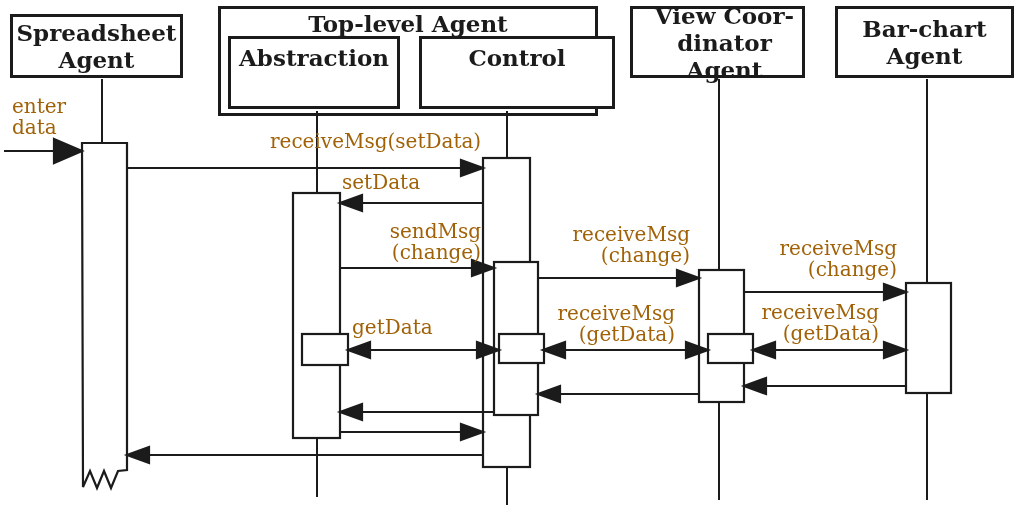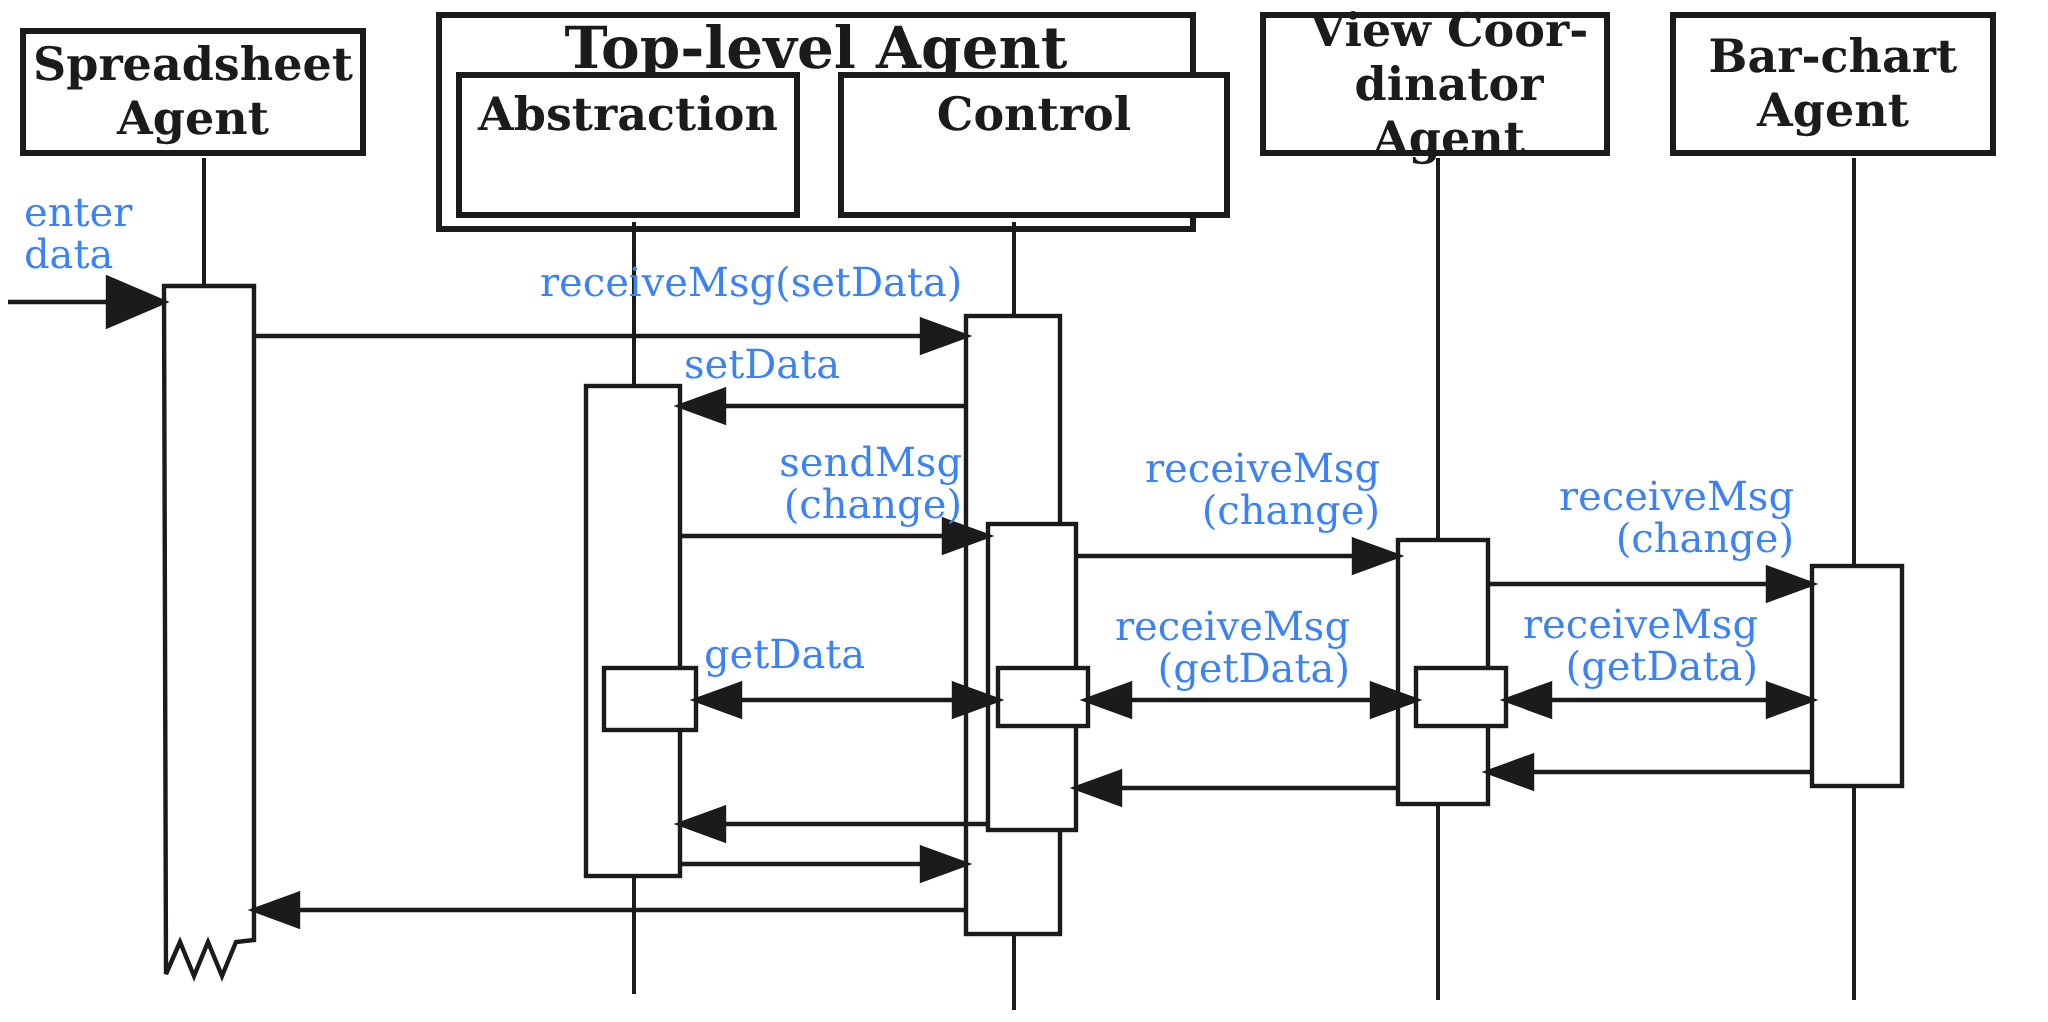--- a/index.html
+++ b/index.html
@@ -11,25 +11,25 @@
   .agent-box{
     position:absolute;border:3px solid #1b1b1b;background:#ffffff;
     display:flex;align-items:center;justify-content:center;text-align:center;
     font-weight:bold;white-space:pre-line;box-sizing:border-box;
   }
   .agent-name{font-size:23px;line-height:27px;font-weight:bold;}
   .outer-box{
     position:absolute;border:3px solid #1b1b1b;background:transparent;
     box-sizing:border-box;text-align:center;
   }
-  .outer-title{font-size:29px;line-height:26px;font-weight:bold;margin-top:2px;}
+  .outer-title{font-size:23px;line-height:26px;font-weight:bold;margin-top:2px;}
   .inner-box{align-items:flex-start;padding-top:5px;}
   .lbl{
     position:absolute;font-size:20px;line-height:21px;white-space:pre-line;
-    color:#3b82f6;letter-spacing:0px;
+    color:#a16207;letter-spacing:0px;
   }
   .t-right{text-align:right;}
   .t-center{text-align:center;}
 </style>
 </head>
 <body>
 
 <div class="stage">
 
   <svg width="1024" height="511" viewBox="0 0 1024 511">
@@ -132,21 +132,21 @@
 
   <div class="agent-box inner-box" style="left:419px;top:36px;width:196px;height:73px;">
     <span class="agent-name">Control</span>
   </div>
 
   <div class="agent-box" style="left:630px;top:6px;width:175px;height:72px;padding-left:14px;">
     <span class="agent-name">View Coor-
 dinator Agent</span>
   </div>
 
-  <div class="agent-box" style="left:835px;top:6px;width:163px;height:72px;">
+  <div class="agent-box" style="left:835px;top:6px;width:179px;height:72px;">
     <span class="agent-name">Bar-chart
 Agent</span>
   </div>
 
   <div class="lbl" style="left:12px;top:96px;">enter
 data</div>
 
   <div class="lbl t-right" style="left:270px;top:131px;width:200px;">receiveMsg(setData)</div>
 
   <div class="lbl t-center" style="left:342px;top:172px;width:78px;">setData</div>

